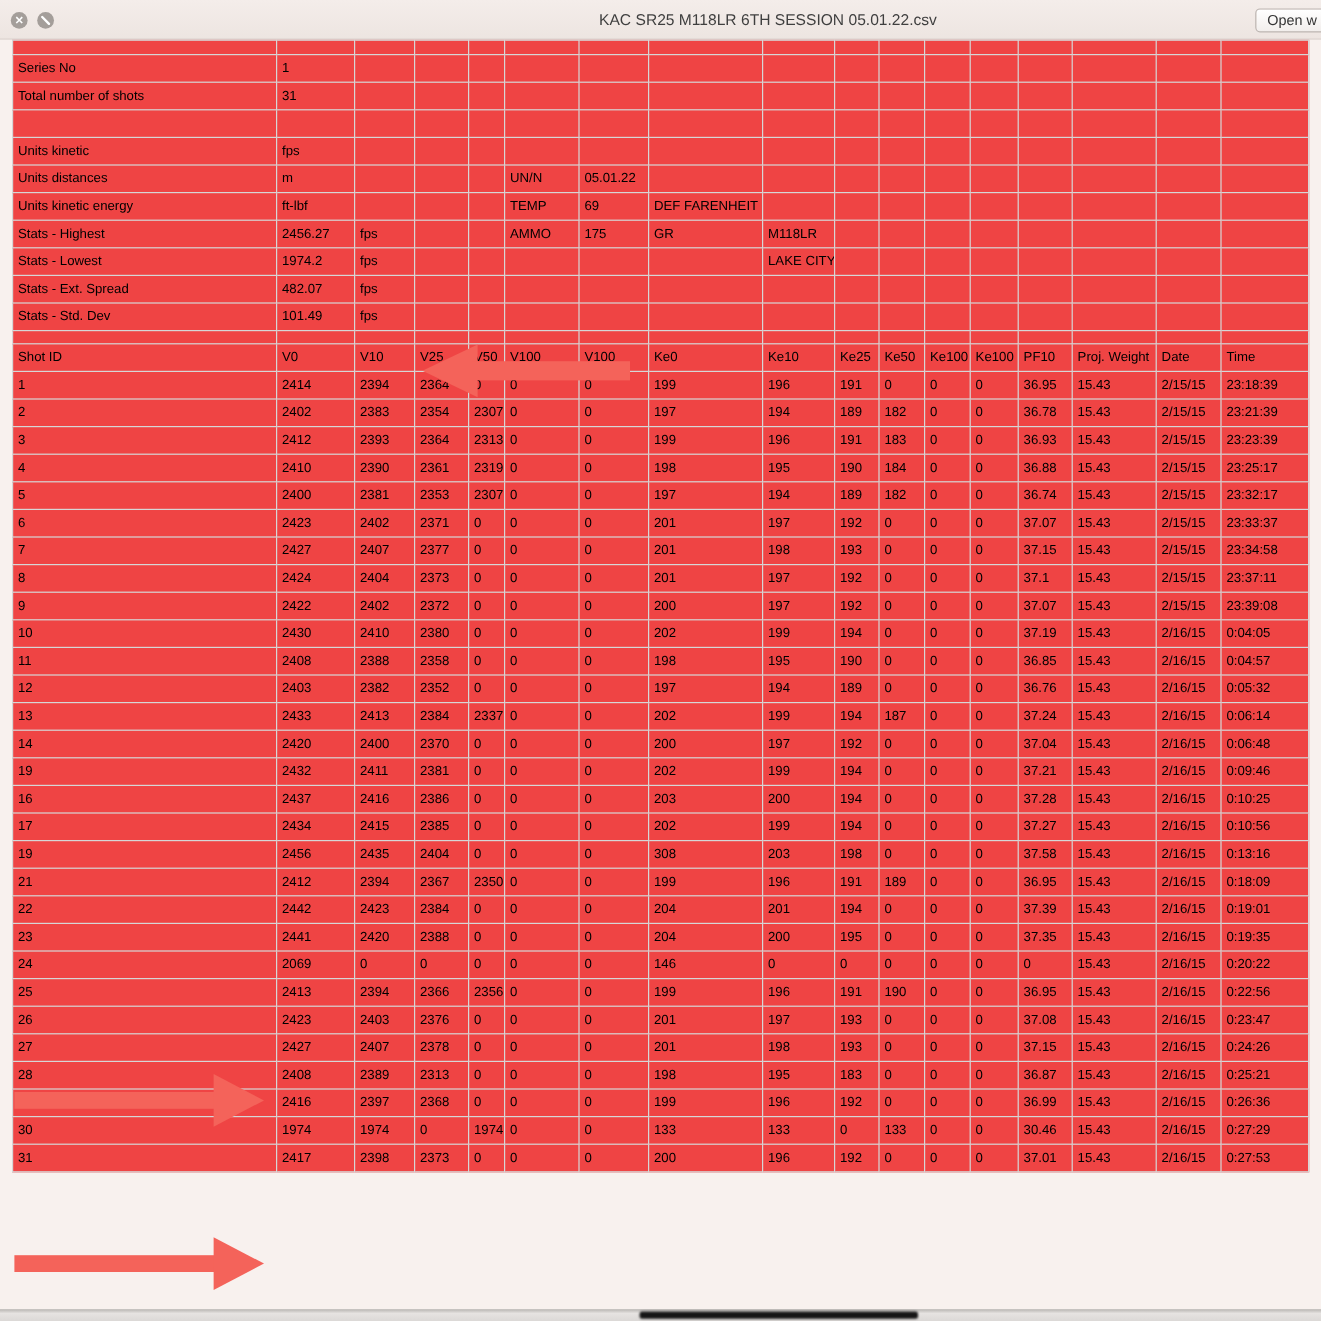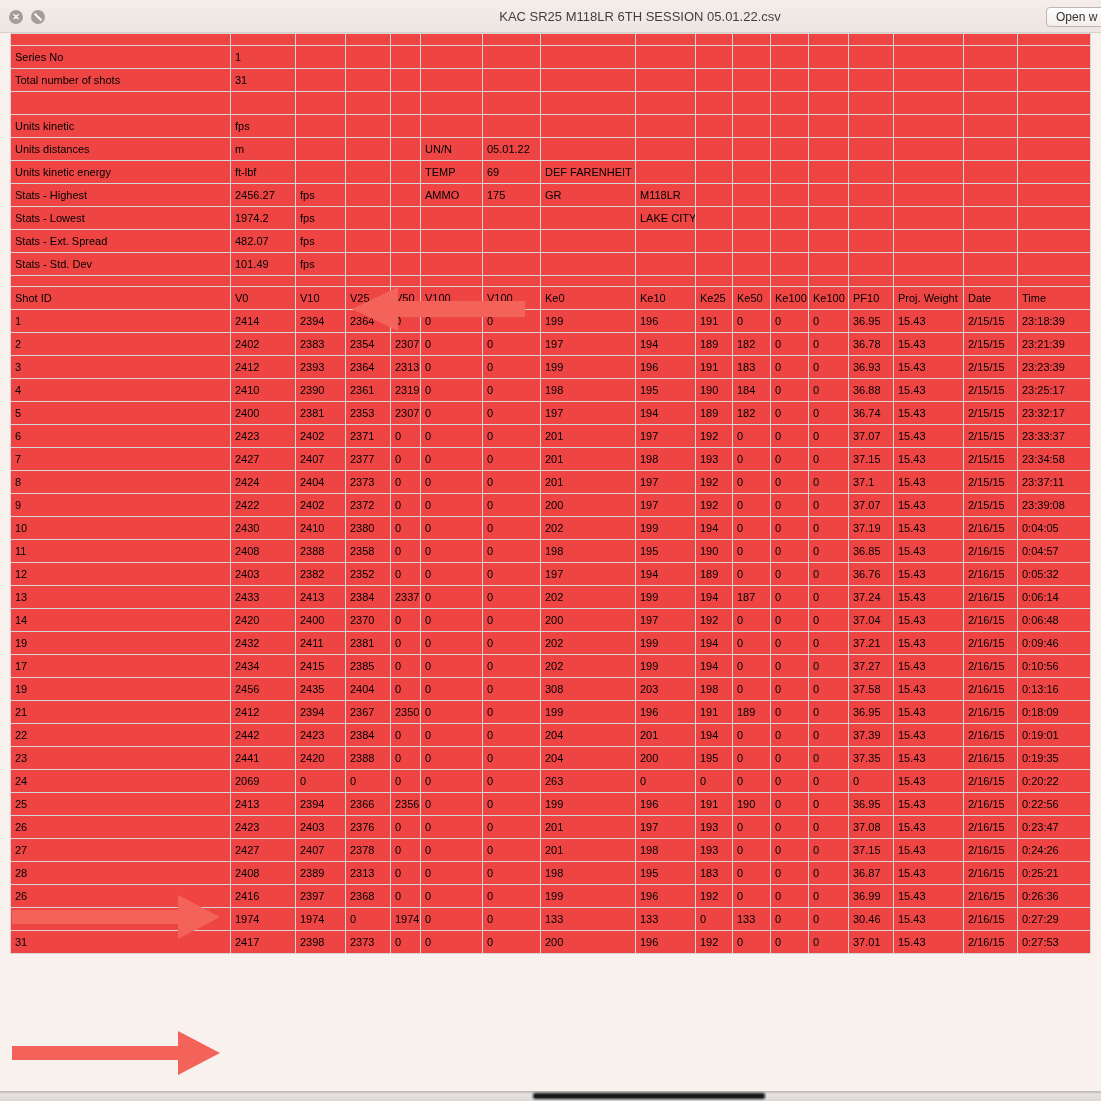--- a/index.html
+++ b/index.html
@@ -634,20 +634,39 @@
         <td>194</td>
         <td>0</td>
         <td>0</td>
         <td>0</td>
         <td>37.21</td>
         <td>15.43</td>
         <td>2/16/15</td>
         <td>0:09:46</td>
       </tr>
       <tr>
+        <td>16</td>
+        <td>2437</td>
+        <td>2416</td>
+        <td>2386</td>
+        <td>0</td>
+        <td>0</td>
+        <td>0</td>
+        <td>203</td>
+        <td>200</td>
+        <td>194</td>
+        <td>0</td>
+        <td>0</td>
+        <td>0</td>
+        <td>37.28</td>
+        <td>15.43</td>
+        <td>2/16/15</td>
+        <td>0:10:25</td>
+      </tr>
+      <tr>
         <td>17</td>
         <td>2434</td>
         <td>2415</td>
         <td>2385</td>
         <td>0</td>
         <td>0</td>
         <td>0</td>
         <td>202</td>
         <td>199</td>
         <td>194</td>
@@ -736,21 +755,21 @@
         <td>0:19:35</td>
       </tr>
       <tr>
         <td>24</td>
         <td>2069</td>
         <td>0</td>
         <td>0</td>
         <td>0</td>
         <td>0</td>
         <td>0</td>
-        <td>263</td>
+        <td>146</td>
         <td>0</td>
         <td>0</td>
         <td>0</td>
         <td>0</td>
         <td>0</td>
         <td>0</td>
         <td>15.43</td>
         <td>2/16/15</td>
         <td>0:20:22</td>
       </tr>

